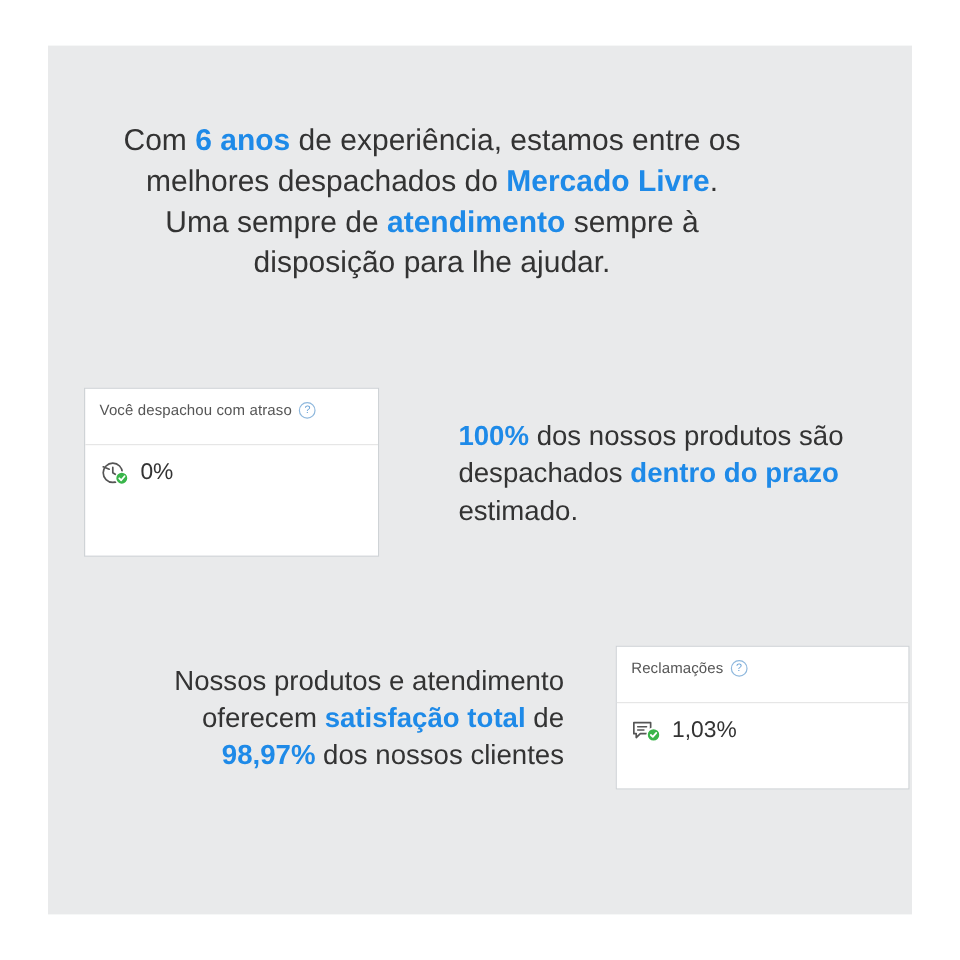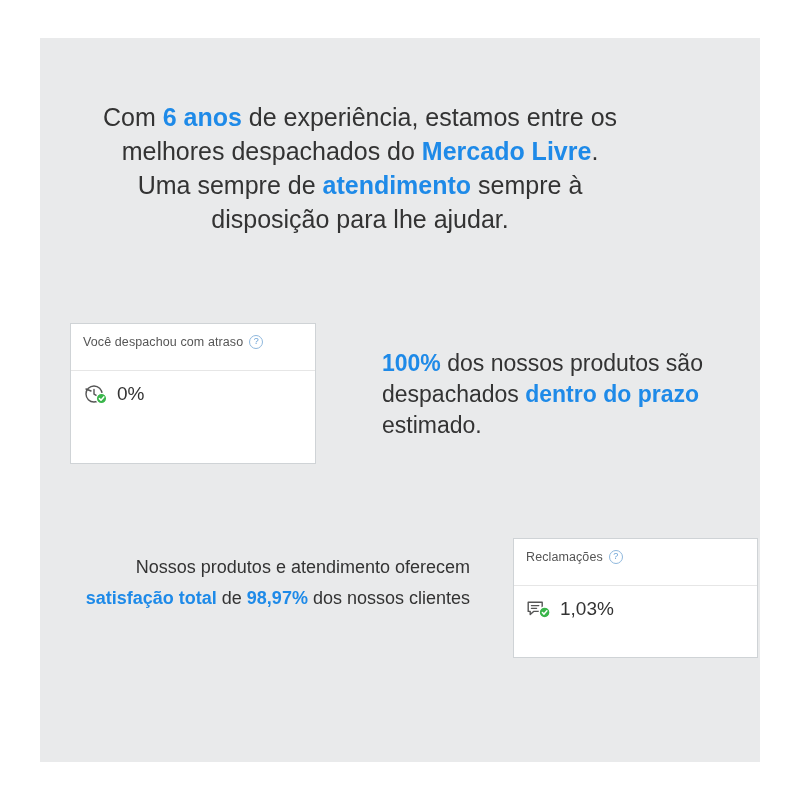--- a/index.html
+++ b/index.html
@@ -114,21 +114,21 @@
     line-height: 31px;
     color: #333333;
     margin-left: 48px;
   }
   .text-left {
     position: absolute;
     left: 84px;
     top: 552px;
     width: 386px;
     text-align: right;
-    font-size: 18px;
+    font-size: 23px;
     line-height: 31px;
     color: #333333;
   }
 
   
   .card2 {
     left: 481px;
     top: 538px;
     width: 245px;
     height: 120px;

